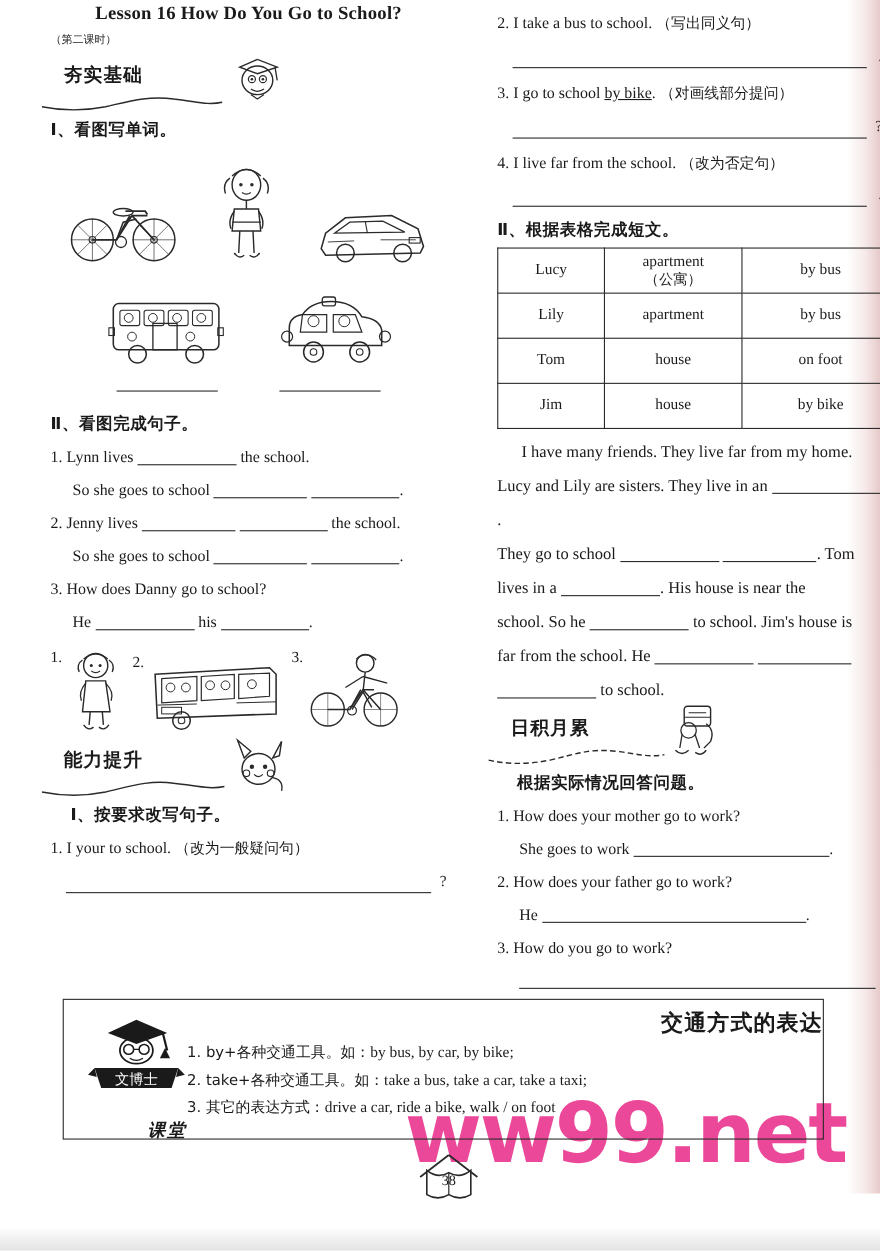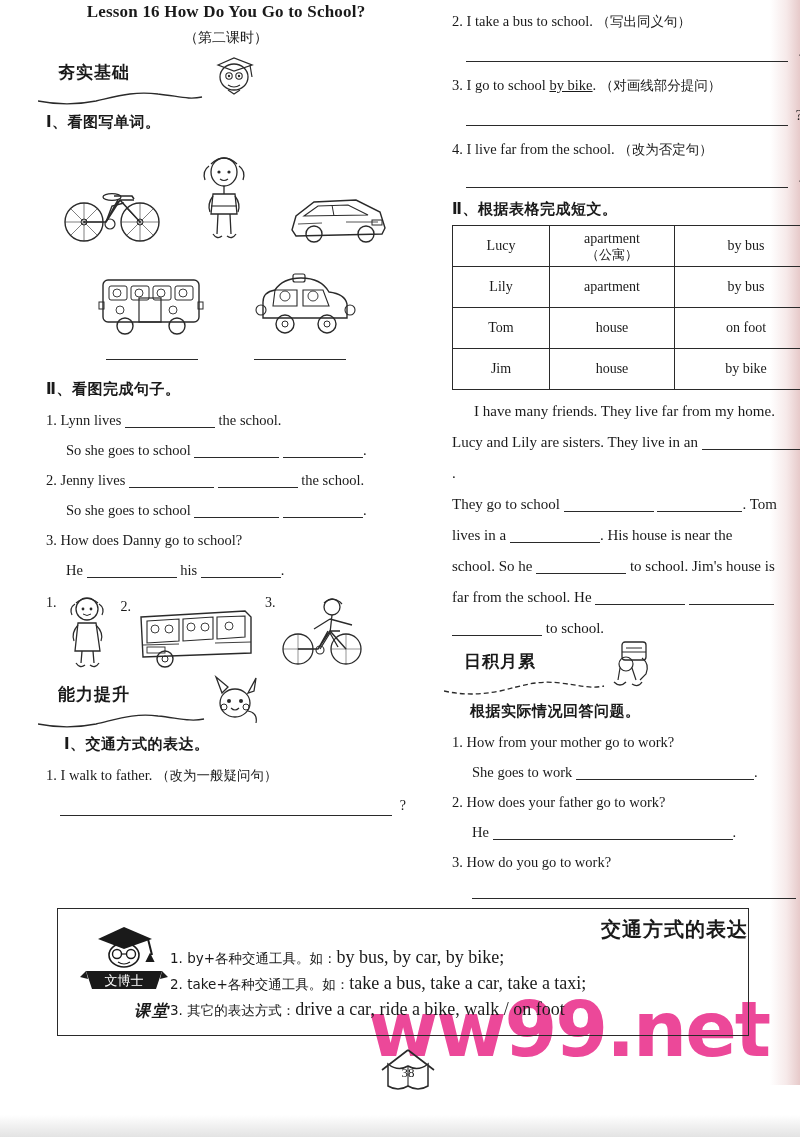--- a/index.html
+++ b/index.html
@@ -19,21 +19,21 @@
   .edge-bottom{position:absolute;left:0;bottom:0;width:800px;height:22px;
     background:linear-gradient(to bottom,#ffffff 0%,#f2f2f2 45%,#e3e3e3 100%);}
   .watermark{position:absolute;left:368px;top:985px;font-size:76px;font-weight:bold;
     font-family:"DejaVu Sans",sans-serif;color:#ec4899;letter-spacing:-2px;z-index:0;}
 
   .col-left{position:absolute;left:46px;top:0;width:360px;z-index:2;}
   .col-right{position:absolute;left:412px;top:0;width:350px;z-index:2;margin-left:40px;}
 
   .lesson-title{font-size:17px;font-weight:bold;text-align:center;
     letter-spacing:.2px;padding-top:2px;white-space:nowrap;font-family:Liberation Serif, serif;}
-  .period{font-size:14px;text-align:center;margin-top:7px;
+  .period{font-size:10px;margin-top:7px;
     font-family:Liberation Serif, serif;}
 
   
   .sec-head{position:relative;height:46px;margin-top:12px;}
   .sec-head .label{font-size:17px;font-weight:bold;font-family:"DejaVu Sans",sans-serif;
     letter-spacing:1px;position:absolute;left:12px;top:2px;}
   .sec-head svg{position:absolute;left:-8px;top:16px;}
 
   .q-head{font-size:15px;font-weight:bold;font-family:"DejaVu Sans",sans-serif;
     margin:8px 0 6px 0;letter-spacing:.5px;}
@@ -66,24 +66,24 @@
   .para{font-size:15px;line-height:31px;margin-top:6px;}
   .para .blank{vertical-align:-3px;}
 
   
   .tipbox{position:absolute;left:57px;top:908px;width:690px;height:126px;
     border:1.4px solid #2a2a2a;z-index:2;background:transparent;}
   .tip-title{text-align:right;font-size:20px;font-weight:bold;
     font-family:"DejaVu Sans",sans-serif;margin-top:7px;letter-spacing:1px;}
   .tip-lines{margin-left:112px;margin-top:2px;}
   .tip-line{font-size:13.5px;line-height:25px;font-family:"DejaVu Sans",sans-serif;}
-  .tip-line .en{font-family:"Liberation Serif",serif;font-size:18px;}
+  .tip-line .en{font-family:"Liberation Serif",serif;font-size:14px;}
   .mascot{position:absolute;left:8px;top:10px;width:104px;text-align:right;}
   .mascot-cap{font-size:16px;font-weight:bold;font-family:"DejaVu Sans",serif;
-    margin-top:2px;letter-spacing:2px;font-style:italic;}
+    margin-top:18px;letter-spacing:2px;font-style:italic;}
 
   .pagenum{position:absolute;left:378px;top:1048px;width:60px;text-align:center;z-index:3;}
   .pagenum .num{position:absolute;left:0;top:17px;width:60px;text-align:center;
     font-size:13px;font-family:"Liberation Serif",serif;}
 </style>
 </head>
 <body>
 
 <div class="page">
 
@@ -299,25 +299,25 @@
         <path d="M14 18 L8 2 L20 12 Z M40 18 L48 3 L46 16 Z" fill="none" stroke="#2a2a2a" stroke-width="1.3"></path>
         <circle cx="21" cy="26" r="2" fill="#2a2a2a"></circle>
           <circle cx="33" cy="26" r="2" fill="#2a2a2a"></circle>
         <circle cx="16" cy="32" r="3" fill="none" stroke="#2a2a2a" stroke-width="1"></circle>
         <circle cx="38" cy="32" r="3" fill="none" stroke="#2a2a2a" stroke-width="1"></circle>
         <path d="M23 33 q4 4 8 0" fill="none" stroke="#2a2a2a" stroke-width="1.1"></path>
         <path d="M40 36 q10 2 8 12" fill="none" stroke="#2a2a2a" stroke-width="1.2"></path>
       </svg>
     </div>
 
-    <div class="q-head indent">Ⅰ、交通方式的表达。</div>
+    <div class="q-head indent">Ⅰ、按要求改写句子。</div>
 
     <div class="line">
       <span>1.</span>
-      <span>I walk to father.</span>
+      <span>I your to school.</span>
       <span style="font-family:'DejaVu Sans',sans-serif;font-size:13.5px">（改为一般疑问句）</span>
     </div>
     <div class="ruleline" style="height:34px">
       <span class="mark">?</span>
       <span class="rl"></span>
     </div>
   </div>
 
   <div class="col-right">
 
@@ -424,21 +424,21 @@
         <path d="M16 30 L14 42 M28 30 L32 42" fill="none" stroke="#2a2a2a" stroke-width="1.2"></path>
         <path d="M38 20 q8 6 4 16 l-6 6" fill="none" stroke="#2a2a2a" stroke-width="1.2"></path>
         <path d="M10 44 q6 6 12 0 M28 46 q6 4 10 -2" fill="none" stroke="#2a2a2a" stroke-width="1.3"></path>
       </svg>
     </div>
 
     <div class="q-head indent">根据实际情况回答问题。</div>
 
     <div class="line">
       <span>1.</span>
-      <span>How from your mother go to work?</span>
+      <span>How does your mother go to work?</span>
     </div>
     <div class="line ind">
       <span>She goes to work</span>
       <span class="blank" style="width:178px"></span>.
     </div>
     <div class="line">
       <span>2.</span>
       <span>How does your father go to work?</span>
     </div>
     <div class="line ind">

